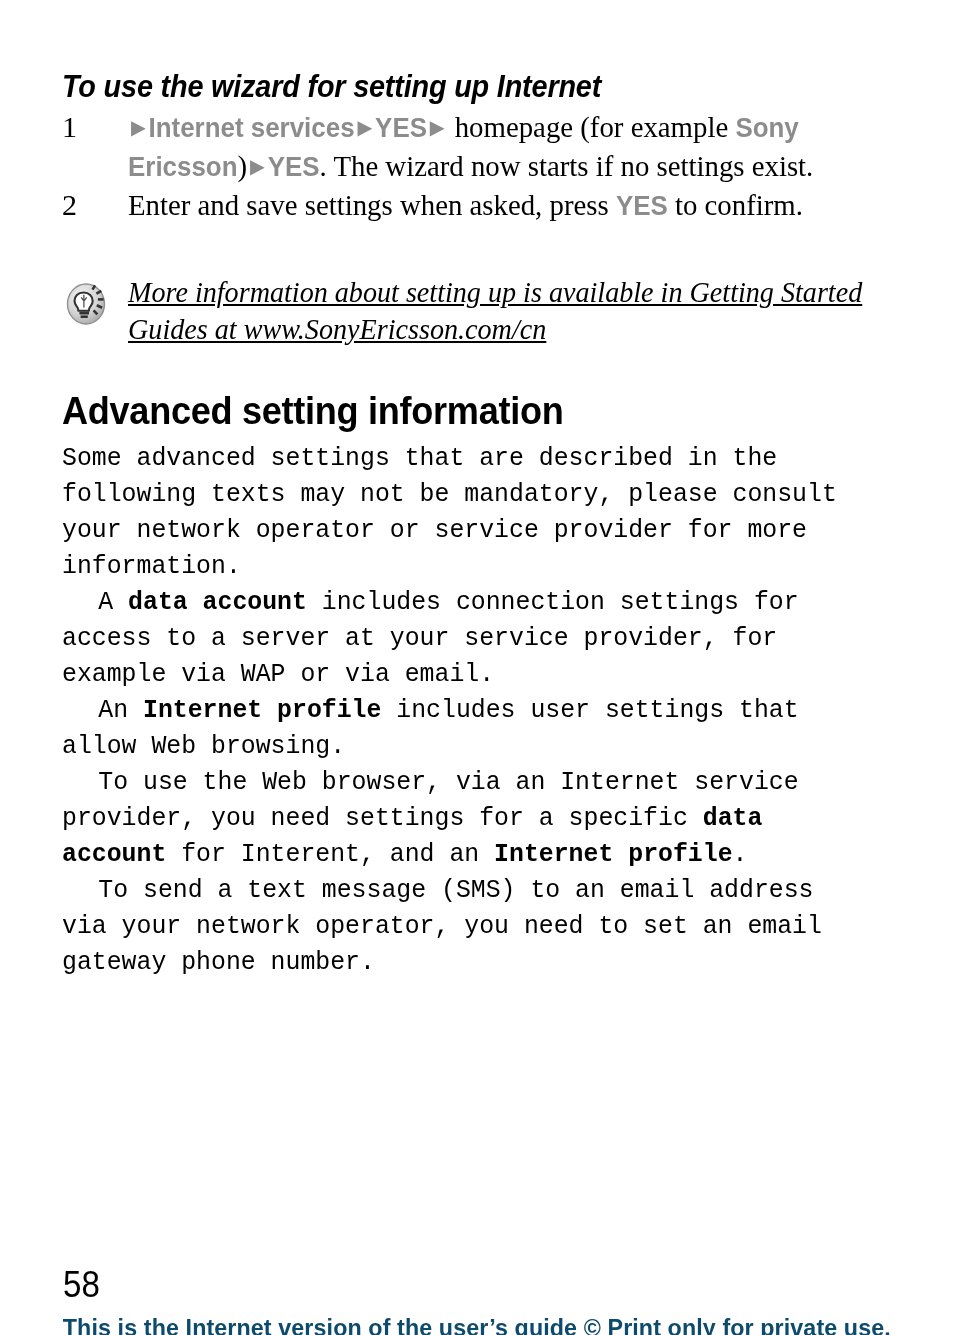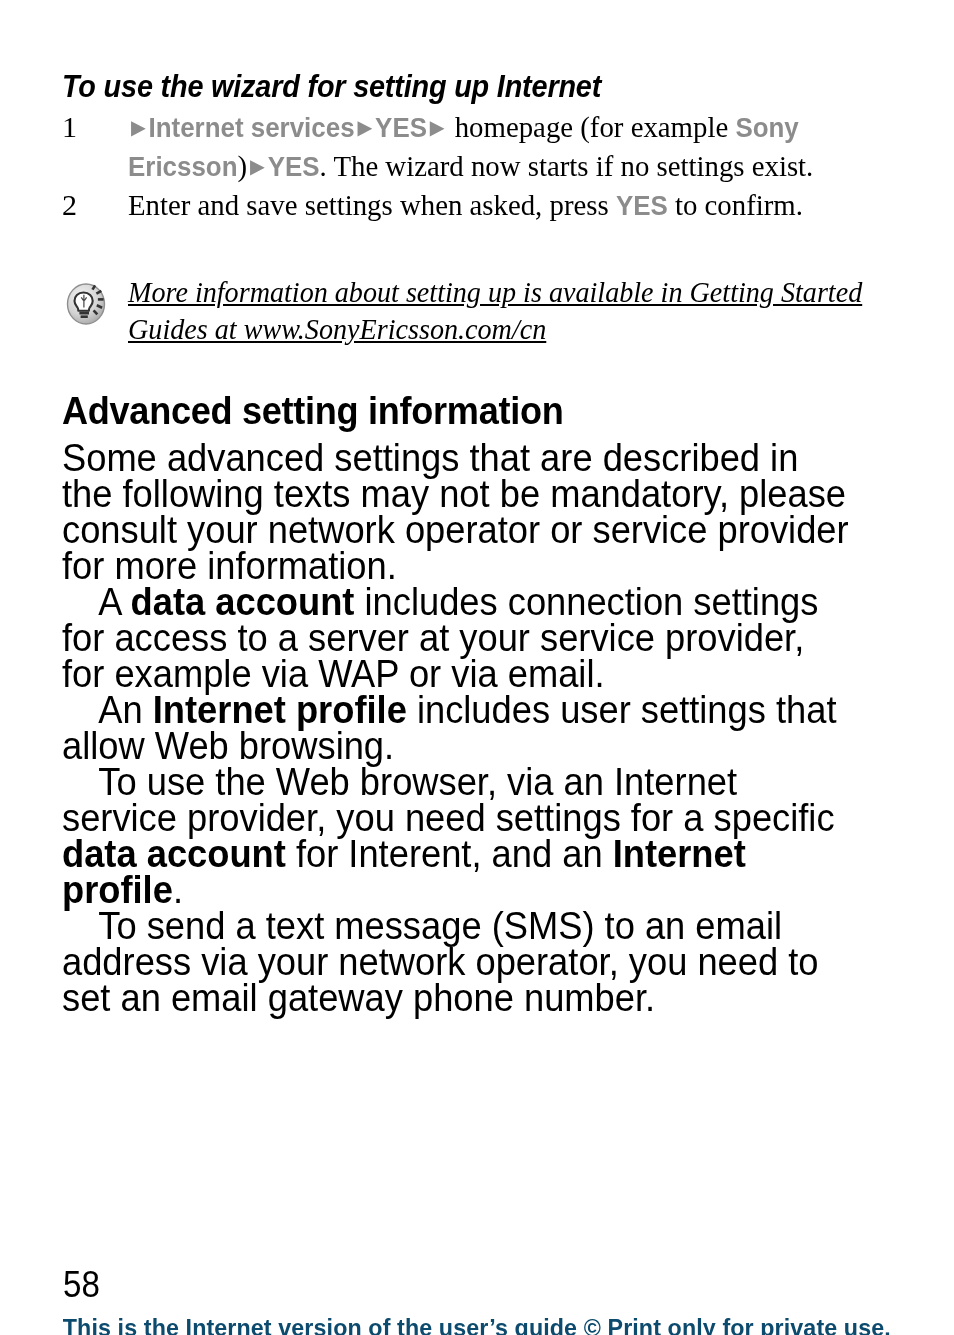--- a/index.html
+++ b/index.html
@@ -127,22 +127,22 @@
     white-space: nowrap;
     color: #000;
   }
 
   
   .body-block {
     position: absolute;
     left: 62px;
     top: 424px;
     width: 832px;
-    font-family: Liberation Sans, sans-serif;
-    font-size: 38px;
+    font-family: Liberation Mono, monospace;
+    font-size: 26px;
     line-height: 36px;
     color: #000;
   }
   .body-block p {
     margin: 0;
     text-indent: 0;
     transform: scaleX(0.955);
     transform-origin: left top;
   }
   .body-block p.indent {

